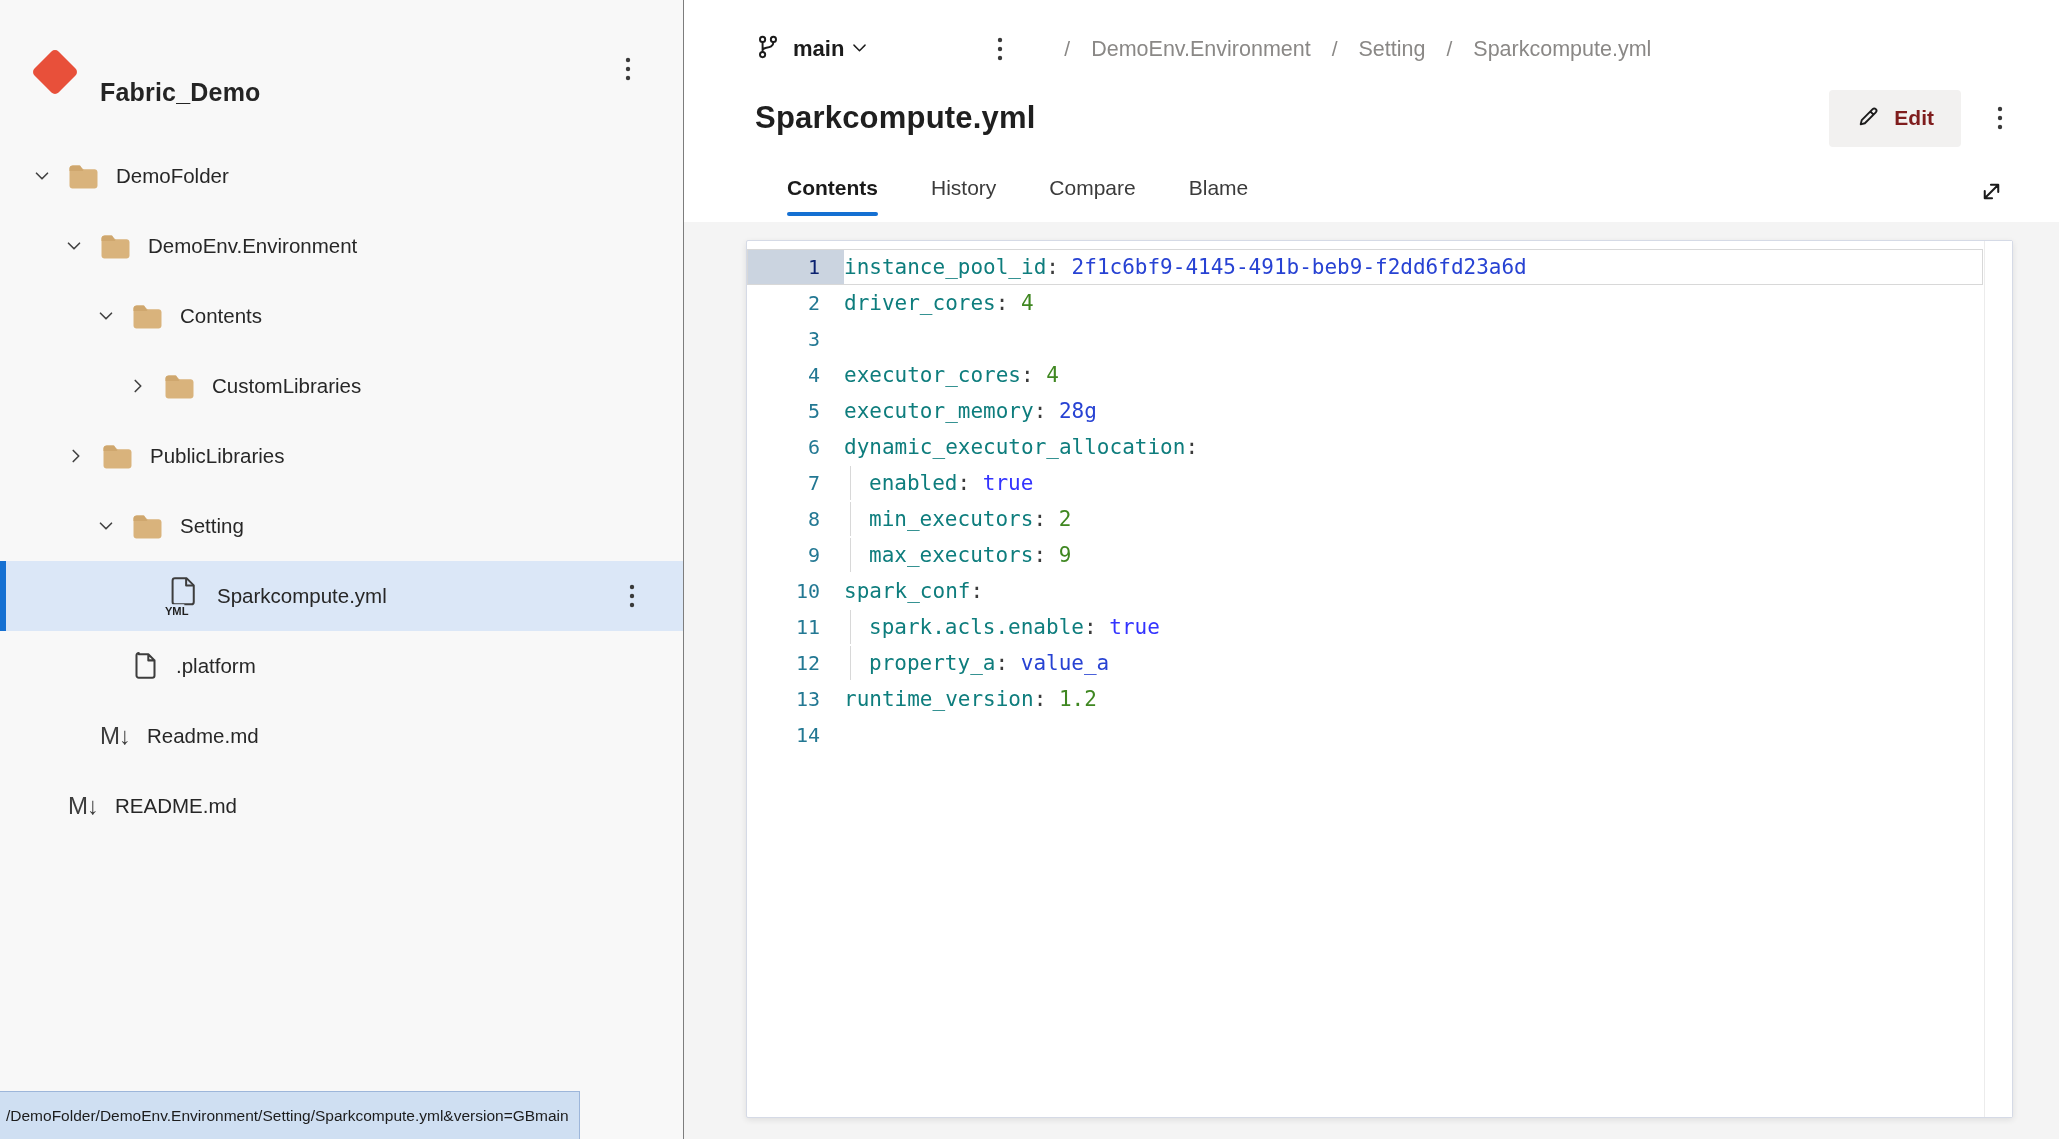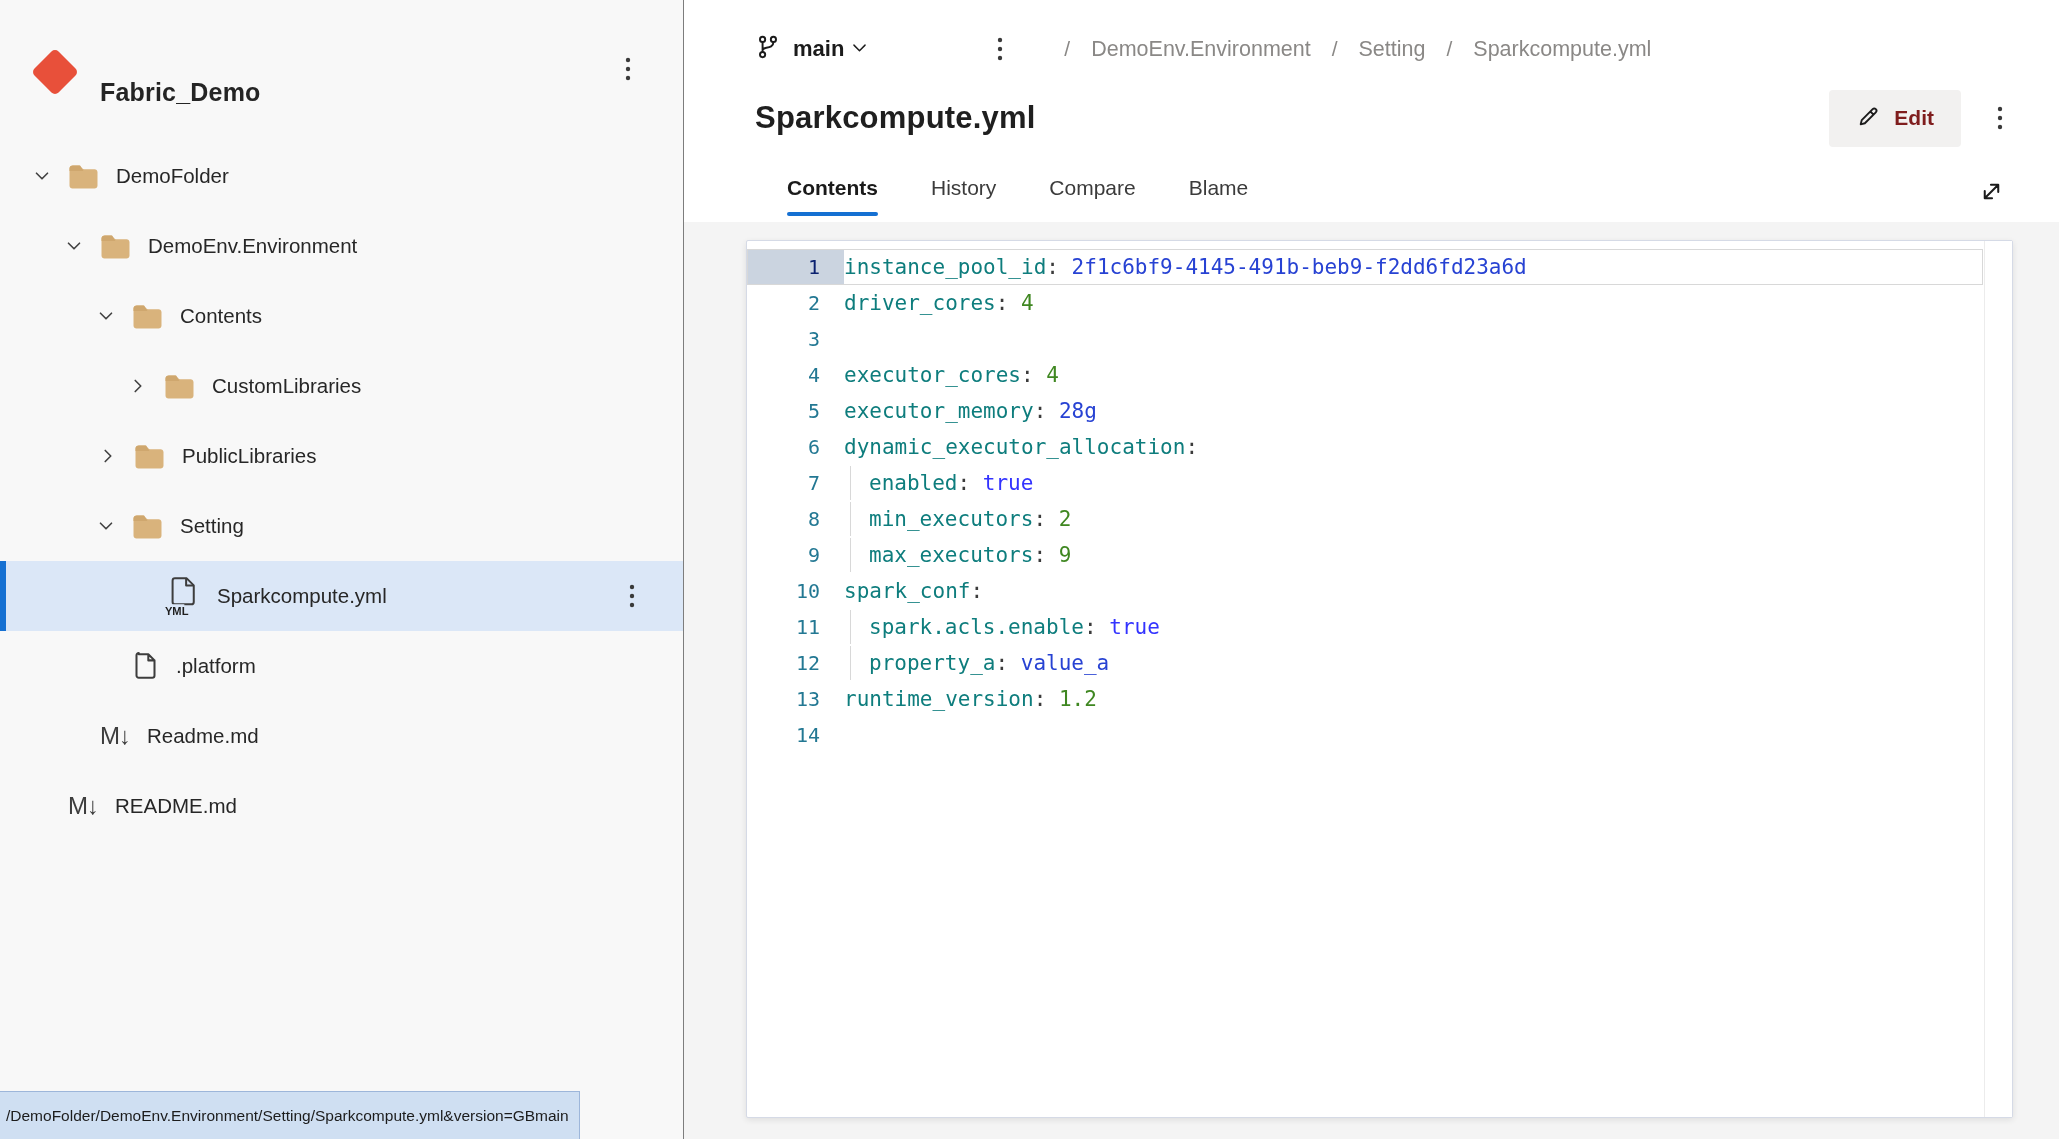--- a/index.html
+++ b/index.html
@@ -198,21 +198,21 @@
           </svg>
         </span>
         <span class="tree-icon">
           <svg width="31" height="26" viewBox="0 0 31 26">
             <path d="M1.5 5.5c0-1.7 1.3-3 3-3h7l3.2 3.2c.3.3.7.5 1.1.5h10.7c1.7 0 3 1.3 3 3v13.3c0 1.7-1.3 3-3 3h-22c-1.7 0-3-1.3-3-3V5.5z" fill="#d9b37c"></path>
             <path d="M1.5 8h14l-3.4-5.5h-7c-2 0-3.6 1.2-3.6 3.2V8z" fill="#cfa76e"></path>
           </svg>
         </span>
         <span class="tree-label">CustomLibraries</span>
       </div>
-      <div class="tree-row" style="padding-left: 96px;">
+      <div class="tree-row" style="padding-left: 64px;">
         <span class="tree-chevron">
           <svg width="22" height="22" viewBox="0 0 24 24" fill="none" stroke="#424242" stroke-width="1.8" stroke-linecap="round" stroke-linejoin="round">
             <path d="M9 6l6 6-6 6"></path>
           </svg>
         </span>
         <span class="tree-icon">
           <svg width="31" height="26" viewBox="0 0 31 26">
             <path d="M1.5 5.5c0-1.7 1.3-3 3-3h7l3.2 3.2c.3.3.7.5 1.1.5h10.7c1.7 0 3 1.3 3 3v13.3c0 1.7-1.3 3-3 3h-22c-1.7 0-3-1.3-3-3V5.5z" fill="#d9b37c"></path>
             <path d="M1.5 8h14l-3.4-5.5h-7c-2 0-3.6 1.2-3.6 3.2V8z" fill="#cfa76e"></path>
           </svg>

